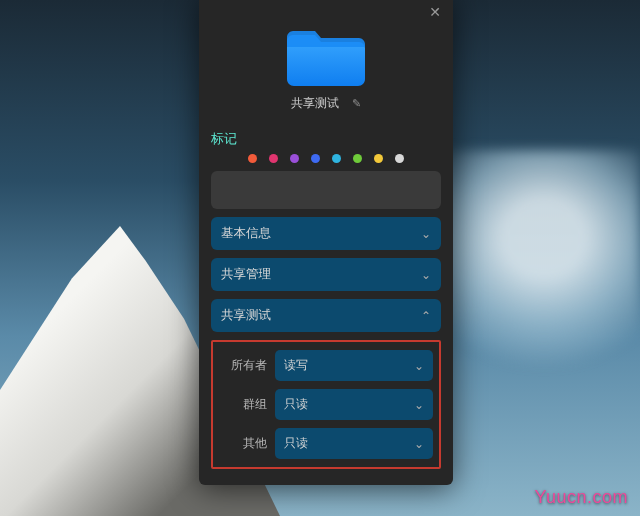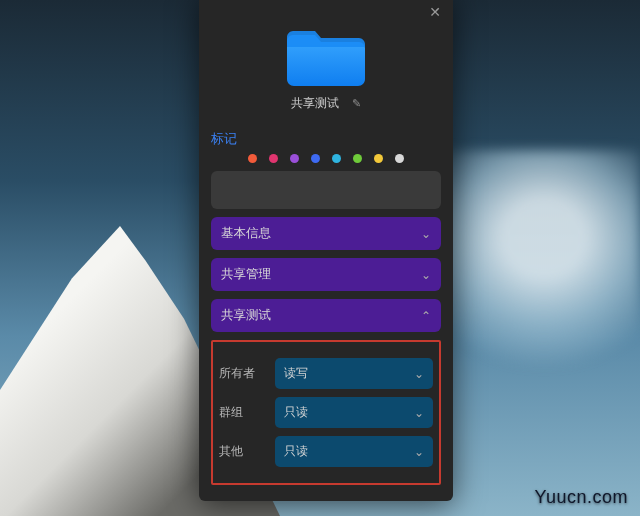--- a/index.html
+++ b/index.html
@@ -14,54 +14,54 @@
     position: absolute; bottom: 0; left: -40px; width: 320px; height: 290px;
     background: linear-gradient(135deg, #f5f5f2 30%, #d8d8d4 55%, #6a6a66 80%);
     clip-path: polygon(0% 100%, 0% 78%, 35% 18%, 50% 0%, 58% 12%, 70% 32%, 100% 100%);
   }
   .clouds {
     position: absolute; right: 0; top: 150px; width: 240px; height: 220px;
     background: radial-gradient(ellipse at 60% 40%, rgba(230,240,245,0.85) 20%, rgba(180,210,225,0.6) 45%, rgba(120,160,185,0) 70%);
     filter: blur(6px);
   }
   .watermark {
-    position: absolute; right: 12px; bottom: 8px; color: #0f172a;
+    position: absolute; right: 12px; bottom: 8px; color: #ec4899;
     font-size: 18px; font-weight: 500; letter-spacing: 0.5px;
     text-shadow: 0 1px 3px rgba(0,0,0,0.6);
   }
 
   .panel {
     position: absolute; left: 199px; top: -5px; width: 254px;
     background: #262626; border-radius: 6px;
     box-shadow: 0 4px 30px rgba(0,0,0,0.6);
     padding: 10px 12px 16px 12px;
     color: #cfcfcf;
   }
   .close-row { display:flex; justify-content:flex-end; }
   .close { color:#9a9a9a; font-size:14px; cursor:pointer; line-height:1; }
 
   .folder-wrap { display:flex; flex-direction:column; align-items:center; margin-top:6px; }
   .folder-name { margin-top:8px; font-size:12px; color:#d0d0d0; display:flex; align-items:center; gap:13px; }
   .pencil { color:#8a8a8a; font-size:11px; }
 
-  .section-label { font-size:13px; color:#3b82f6; margin-top:18px; margin-bottom:6px; font-weight:500; }
+  .section-label { font-size:13px; color:#5eead4; margin-top:18px; margin-bottom:6px; font-weight:500; }
   .tag-dots { display:flex; gap:12px; justify-content:center; margin-bottom:8px; }
   .dot { width:9px; height:9px; border-radius:50%; }
   .tag-field { background:#3a3a3a; border-radius:6px; height:38px; }
 
   .acc-row {
     display:flex; justify-content:space-between; align-items:center;
-    background:#4c1d95; border-radius:6px; padding:8px 10px; margin-top:8px;
+    background:#0c4a6e; border-radius:6px; padding:8px 10px; margin-top:8px;
     font-size:12.5px; color:#d8d8d8; cursor:pointer;
   }
   .chev { color:#aaa; font-size:12px; }
 
   .perm-block {
     border:2px solid #c63a2f; border-radius:2px;
-    margin-top:8px; padding:12px 0;
+    margin-top:8px; padding:4px 0;text-align:right;
   }
   .perm-row { display:flex; align-items:center; gap:8px; padding:4px 6px; }
   .perm-label { width:48px; font-size:12px; color:#b8b8b8; }
   .perm-select {
     flex:1; background:#0c4a6e; border-radius:5px; padding:7px 9px;
     display:flex; justify-content:space-between; align-items:center;
     font-size:12px; color:#d6d6d6; cursor:pointer;
   }
 </style>
 </head>

